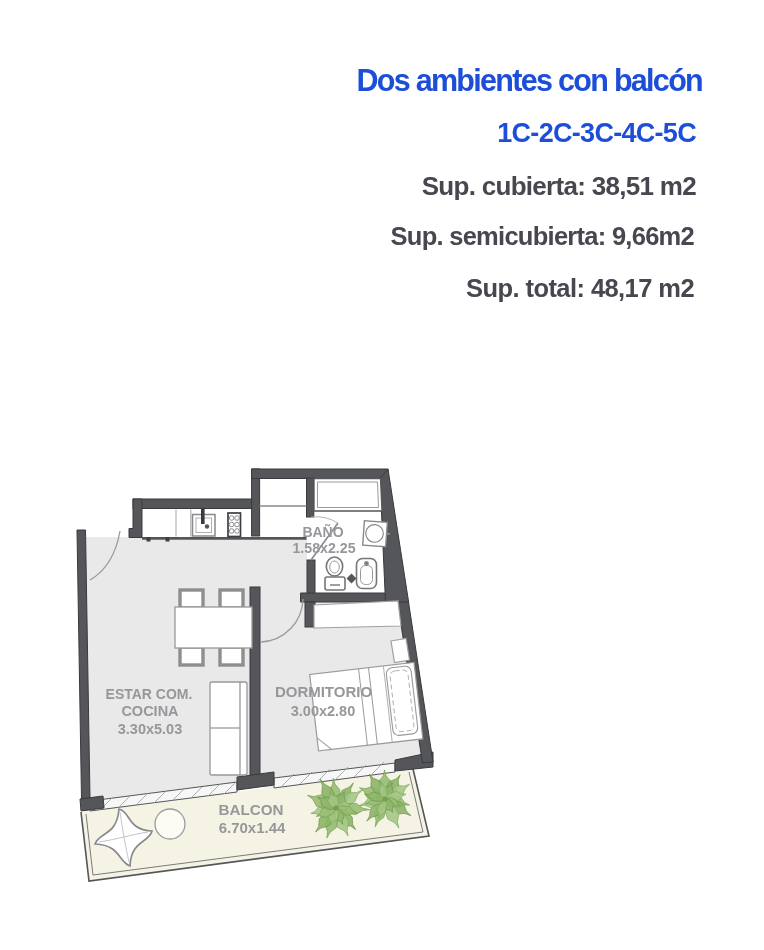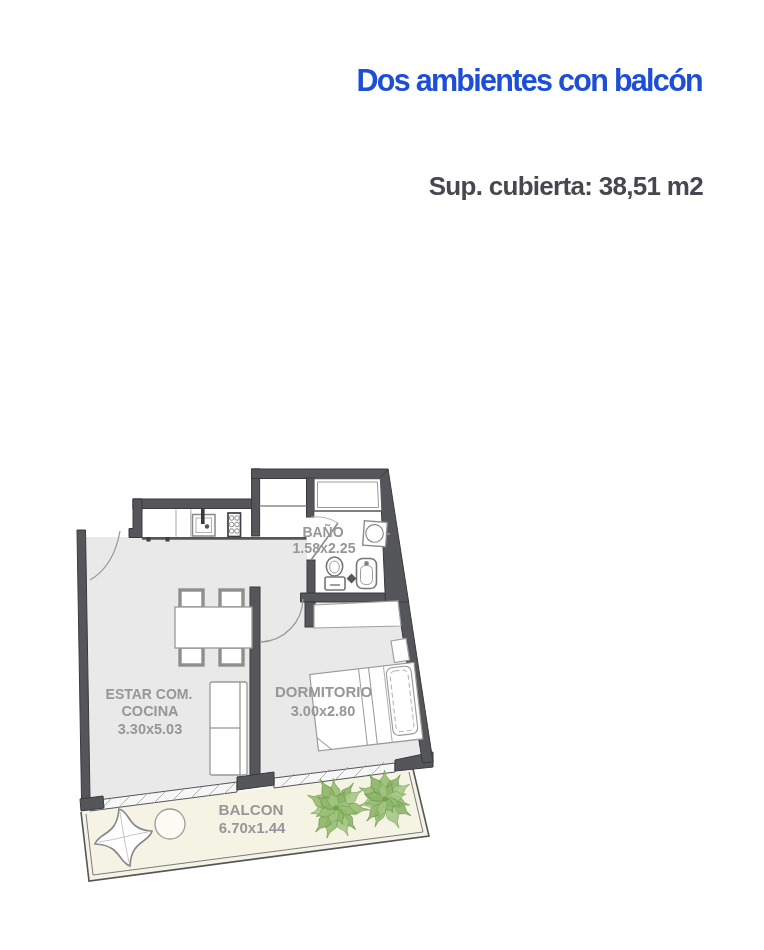--- a/index.html
+++ b/index.html
@@ -5,21 +5,24 @@
   html,body{margin:0;padding:0;background:#ffffff;width:764px;height:950px;overflow:hidden;}
   .page{position:relative;width:764px;height:950px;font-family:"Liberation Sans",sans-serif;}
   .hdr{position:absolute;left:0;text-align:right;font-weight:bold;white-space:nowrap;line-height:1;}
   .orange{color:#1d4ed8;}
   .dark{color:#47474f;}
 </style>
 </head>
 <body>
 <div class="page">
   <div class="hdr orange" style="top:65px;width:702px;font-size:30.5px;letter-spacing:-1.7px;">Dos ambientes con balcón</div>
-  <div class="hdr dark" style="top:173px;width:696px;font-size:26px;letter-spacing:-0.7px;padding-left:7px;">Sup. cubierta: 38,51 m2</div>
+  <div class="hdr orange" style="top:120px;width:696px;font-size:27px;letter-spacing:-0.7px;">1C-2C-3C-4C-5C</div>
+  <div class="hdr dark" style="top:173px;width:696px;font-size:26px;letter-spacing:-0.7px;">Sup. cubierta: 38,51 m2</div>
+  <div class="hdr dark" style="top:224px;width:694px;font-size:25.5px;letter-spacing:-0.73px;">Sup. semicubierta: 9,66m2</div>
+  <div class="hdr dark" style="top:276px;width:694px;font-size:25.5px;letter-spacing:-0.58px;">Sup. total: 48,17 m2</div>
 
   <svg width="764" height="950" viewBox="0 0 764 950" style="position:absolute;left:0;top:0;" font-family="Liberation Sans, sans-serif">
 
     <polygon points="86,537 307,537 307,593 397,593 422,762 395,765 274,778 274,789 237,782 90,801 86,801" fill="#e9e9ea"></polygon>
 
     <polygon points="315,511 387,511 397,593 315,593" fill="#ffffff"></polygon>
 
     <rect x="259.5" y="478" width="47" height="58" fill="#ffffff"></rect>
 
     <polygon points="81,812 413,769 429,836 89,881" fill="#f5f3e3"></polygon>

